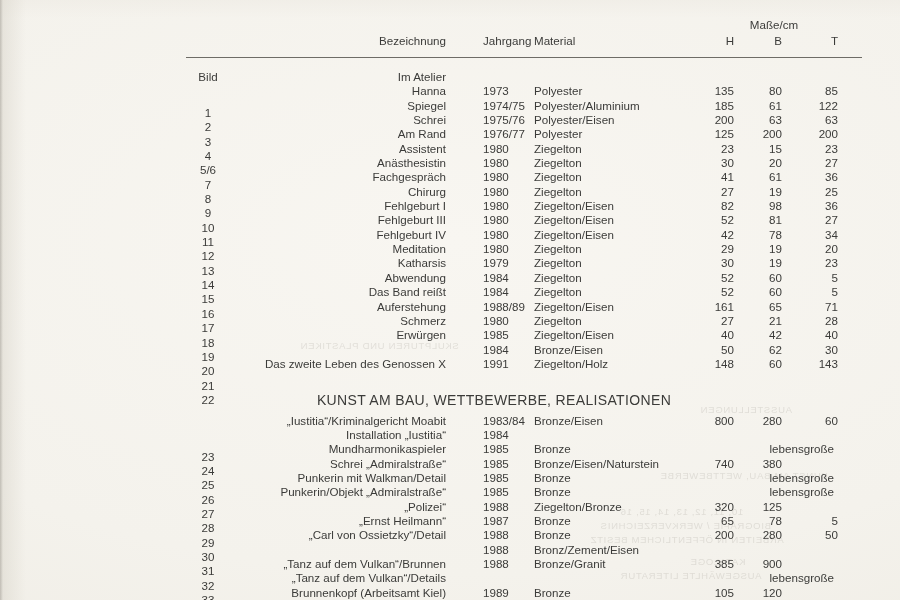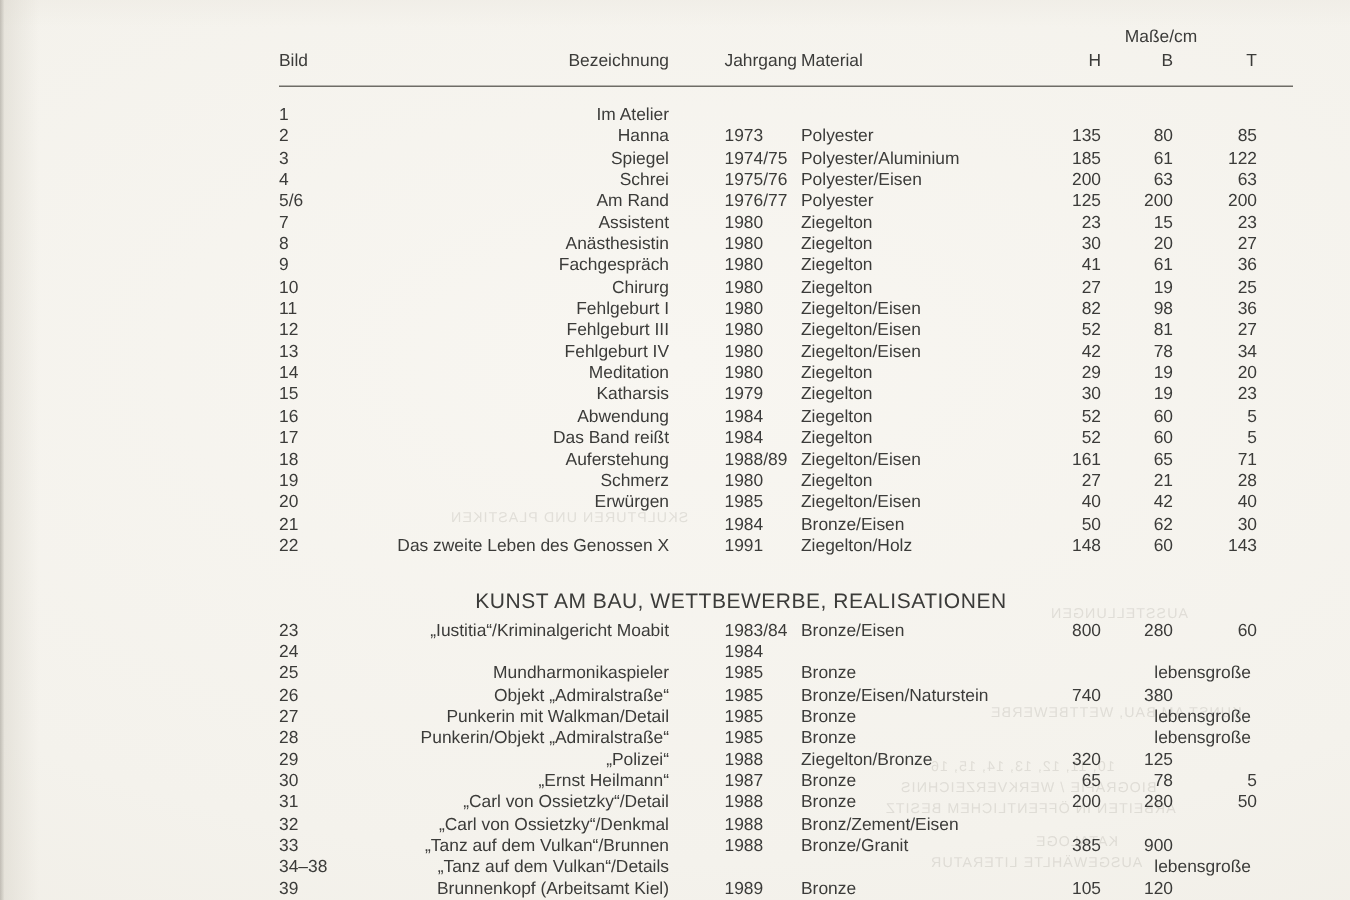--- a/index.html
+++ b/index.html
@@ -57,21 +57,21 @@
   }
 
   
   .row {
     position: relative;
     height: 14.35px;
     line-height: 14.35px;
     font-size: 11.6px;
     white-space: nowrap;
   }
-  .c-bild   { position: absolute; left: 0px;   width: 44px;  text-align: left; }
+  .c-bild   { position: absolute; left: 0px;   width: 44px;  text-align: center; margin-top: 36px; }
   .c-bez    { position: absolute; left: 60px;  width: 200px; text-align: right; }
   .c-jahr   { position: absolute; left: 264px; width: 80px;  text-align: left; margin-left: 33px; }
   .c-mat    { position: absolute; left: 348px; width: 180px; text-align: left; }
   .c-h      { position: absolute; left: 508px; width: 40px;  text-align: right; }
   .c-b      { position: absolute; left: 556px; width: 40px;  text-align: right; }
   .c-t      { position: absolute; left: 612px; width: 40px;  text-align: right; }
   .c-span   { position: absolute; left: 528px; width: 120px; text-align: right; }
 
   
   #head {
@@ -345,32 +345,33 @@
           <span class="c-bild">23</span>
           <span class="c-bez">„Iustitia“/Kriminalgericht Moabit</span>
           <span class="c-jahr">1983/84</span>
           <span class="c-mat">Bronze/Eisen</span>
           <span class="c-h">800</span>
           <span class="c-b">280</span>
           <span class="c-t">60</span>
         </div>
         <div class="row">
           <span class="c-bild">24</span>
+          <span class="c-bez">Installation „Iustitia“</span>
           <span class="c-jahr">1984</span>
         </div>
         <div class="row">
           <span class="c-bild">25</span>
           <span class="c-bez">Mundharmonikaspieler</span>
           <span class="c-jahr">1985</span>
           <span class="c-mat">Bronze</span>
           <span class="c-span">lebensgroße</span>
         </div>
         <div class="row">
           <span class="c-bild">26</span>
-          <span class="c-bez">Objekt „Admiralstraße“</span>
+          <span class="c-bez">Schrei „Admiralstraße“</span>
           <span class="c-jahr">1985</span>
           <span class="c-mat">Bronze/Eisen/Naturstein</span>
           <span class="c-h">740</span>
           <span class="c-b">380</span>
         </div>
         <div class="row">
           <span class="c-bild">27</span>
           <span class="c-bez">Punkerin mit Walkman/Detail</span>
           <span class="c-jahr">1985</span>
           <span class="c-mat">Bronze</span>
@@ -404,21 +405,20 @@
           <span class="c-bild">31</span>
           <span class="c-bez">„Carl von Ossietzky“/Detail</span>
           <span class="c-jahr">1988</span>
           <span class="c-mat">Bronze</span>
           <span class="c-h">200</span>
           <span class="c-b">280</span>
           <span class="c-t">50</span>
         </div>
         <div class="row">
           <span class="c-bild">32</span>
-          <span class="c-bez">„Carl von Ossietzky“/Denkmal</span>
           <span class="c-jahr">1988</span>
           <span class="c-mat">Bronz/Zement/Eisen</span>
         </div>
         <div class="row">
           <span class="c-bild">33</span>
           <span class="c-bez">„Tanz auf dem Vulkan“/Brunnen</span>
           <span class="c-jahr">1988</span>
           <span class="c-mat">Bronze/Granit</span>
           <span class="c-h">385</span>
           <span class="c-b">900</span>

